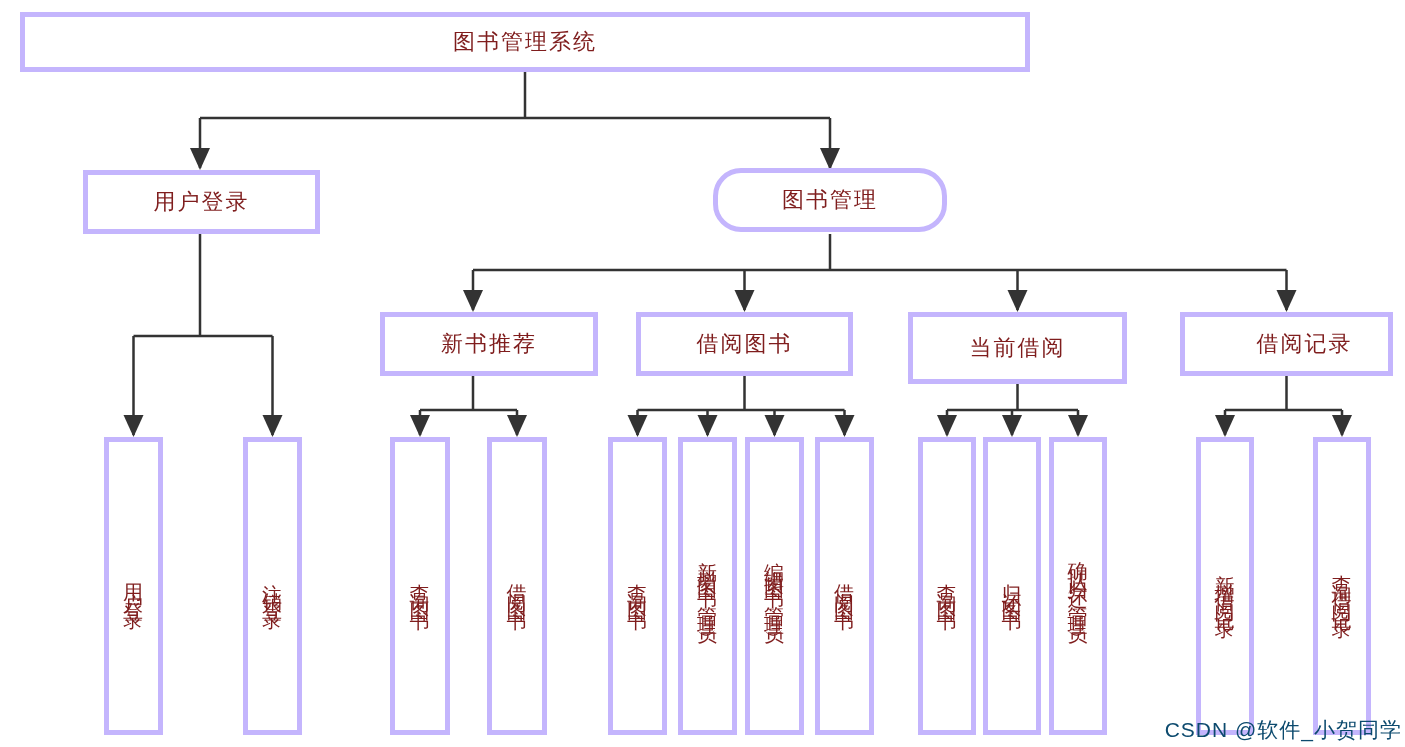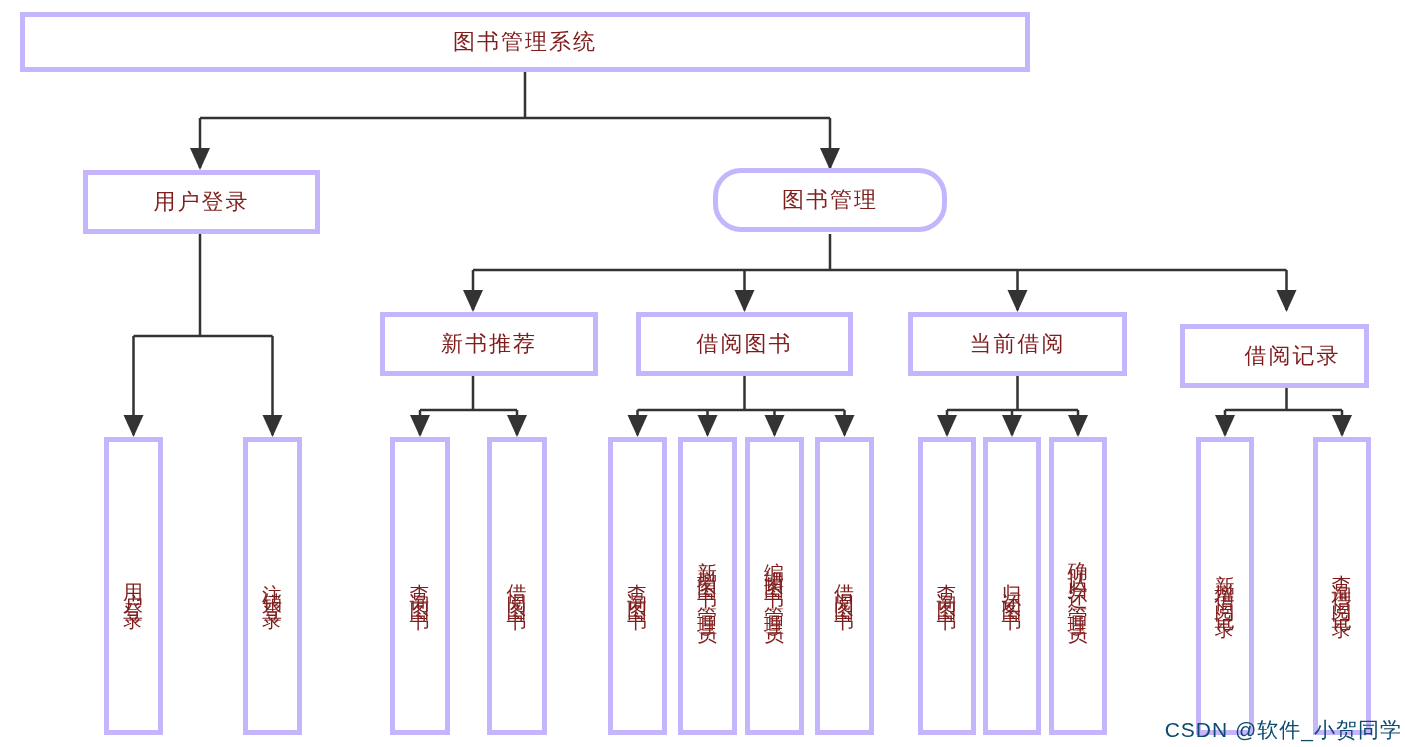--- a/index.html
+++ b/index.html
@@ -110,24 +110,24 @@
   <div class="node hbox" style="left:713px; top:168px; width:234px; height:64px;border-radius:28px;">
     <span>图书管理</span>
   </div>
 
   <div class="node hbox" style="left:364px; top:312px; width:218px; height:64px;margin-left:16px;">
     <span>新书推荐</span>
   </div>
   <div class="node hbox" style="left:636px; top:312px; width:217px; height:64px;">
     <span>借阅图书</span>
   </div>
-  <div class="node hbox" style="left:908px; top:312px; width:219px; height:64px;">
+  <div class="node hbox" style="left:908px; top:312px; width:219px; height:72px;">
     <span>当前借阅</span>
   </div>
-  <div class="node hbox" style="left:1180px; top:324px; width:189px; height:64px;padding-left:36px;">
+  <div class="node hbox" style="left:1180px; top:312px; width:213px; height:64px;padding-left:36px;">
     <span>借阅记录</span>
   </div>
 
   <div class="node vbox" style="left:104px; top:437px; width:59px; height:298px;">
     <span>用户登录</span>
   </div>
   <div class="node vbox" style="left:243px; top:437px; width:59px; height:298px;">
     <span>注销登录</span>
   </div>
 

